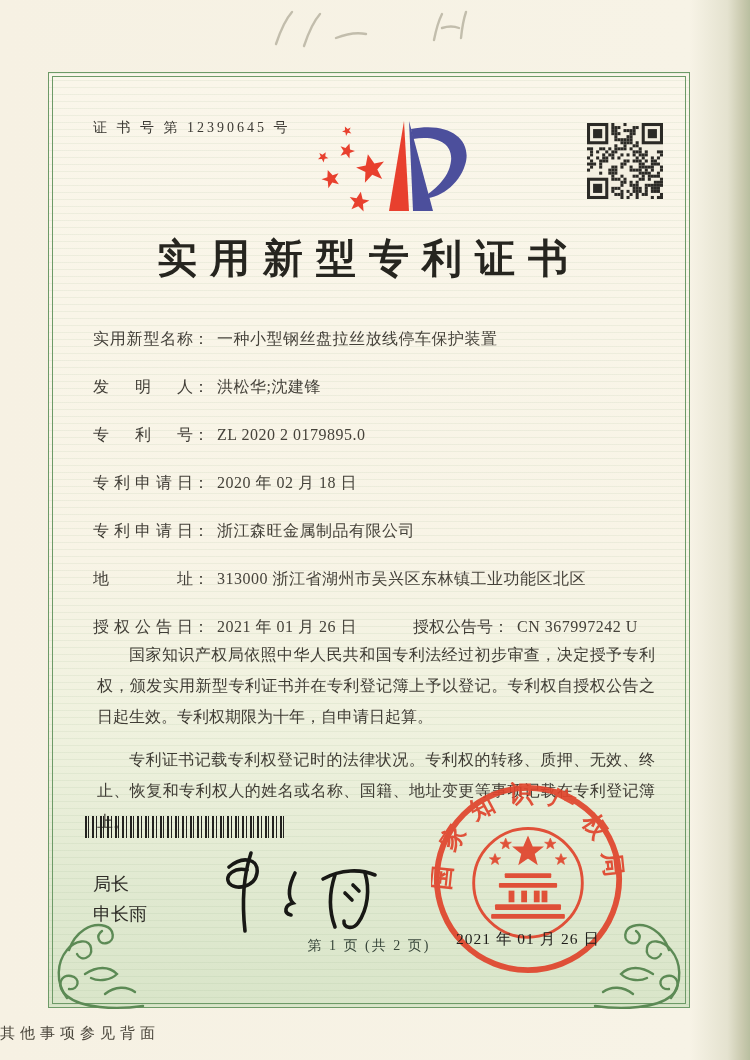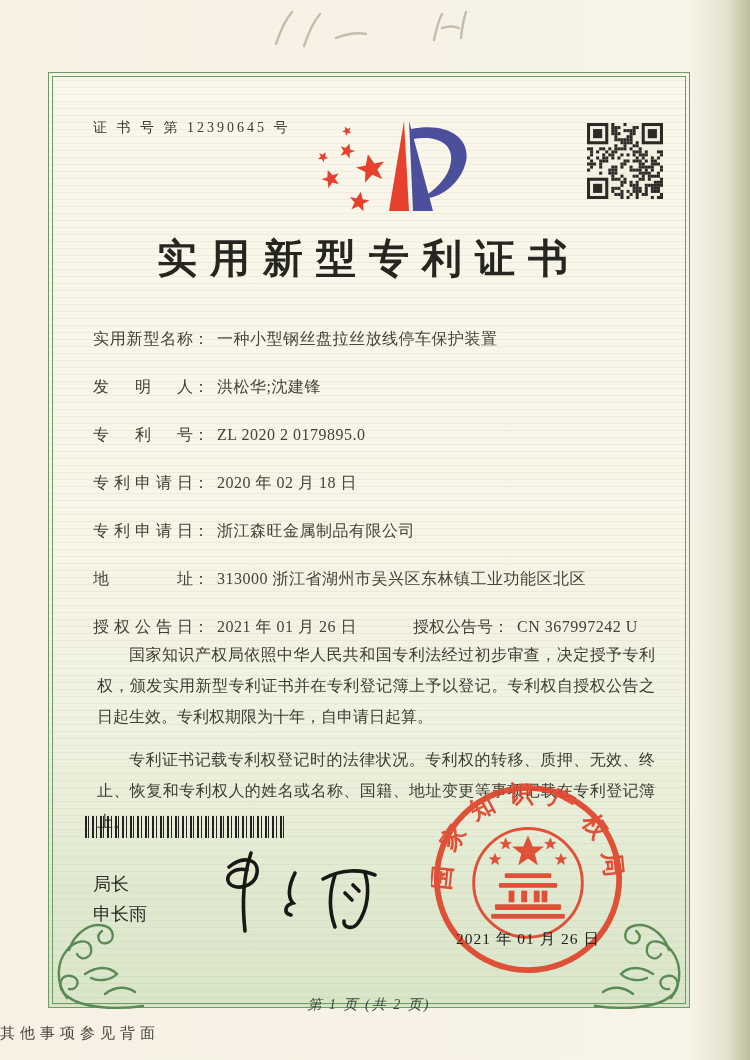--- a/index.html
+++ b/index.html
@@ -32,21 +32,21 @@
   .paras{position:absolute;left:36px;top:554px;width:582px;font-size:16px;line-height:31px;color:#3f3c34;text-align:justify;}
   .paras p{margin:12px;text-indent:2em;}
   .barcode{position:absolute;left:36px;top:743px;width:202px;height:22px;
     background:
       repeating-linear-gradient(90deg,#23221f 0 2px,rgba(0,0,0,0) 2px 3px,#23221f 3px 4px,rgba(0,0,0,0) 4px 7px,#23221f 7px 9px,rgba(0,0,0,0) 9px 11px,#23221f 11px 12px,rgba(0,0,0,0) 12px 15px);}
   .signer{position:absolute;left:44px;top:796px;font-size:18px;line-height:30px;color:#2e2c27;font-family:"Liberation Sans",sans-serif;}
   .signature{position:absolute;left:146px;top:770px;width:210px;height:100px;}
   .seal{position:absolute;left:382px;top:709px;width:194px;height:194px;}
   .seal svg{position:absolute;inset:0;opacity:.92;}
   .seal-date{position:absolute;left:0;top:147px;width:100%;text-align:center;font-size:15.5px;color:#1e1d1a;letter-spacing:1px;}
-  .page-info{position:absolute;left:0;top:923px;width:100%;text-align:center;font-size:14px;letter-spacing:2px;color:#37463a;font-style:italic;}
+  .page-info{position:absolute;left:0;top:864px;width:100%;text-align:center;font-size:14px;letter-spacing:2px;color:#37463a;}
   .back-note{position:absolute;left:0;top:1024px;width:100%;font-size:15px;letter-spacing:5px;color:#4a463c;}
   .flourish{position:absolute;width:100px;height:96px;}
   .flourish.bl{left:-4px;bottom:-5px;}
   .flourish.br{right:-4px;bottom:-5px;transform:scaleX(-1);}
   .pencil{position:absolute;left:258px;top:4px;width:230px;height:46px;opacity:.55;}
 </style>
 </head>
 <body>
 
 <div class="page">

